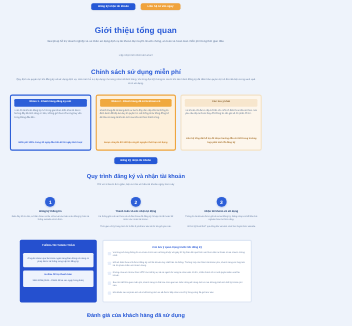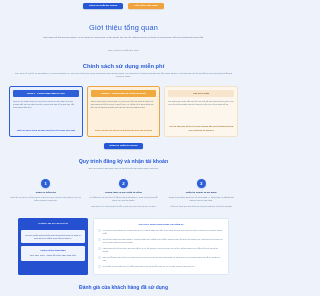--- a/index.html
+++ b/index.html
@@ -17,21 +17,21 @@
   .btn{
     font-size:2.4px;line-height:1;font-weight:bold;color:#fff;
     padding:2px 6px;border-radius:1.6px;letter-spacing:.05px;
     white-space:nowrap;text-align:center;
   }
   .btn-primary{background:#2558d6;box-shadow:0 .4px .8px rgba(20,50,120,.35);}
   .btn-accent{background:#f0a33c;box-shadow:0 .4px .8px rgba(160,100,20,.3);}
 
   
   .intro{text-align:center;margin-top:14px;}
-  .intro-title{font-size:7.4px;font-weight:normal;color:#2a5bd7;letter-spacing:.1px;}
+  .intro-title{font-size:7.4px;font-weight:bold;color:#2a5bd7;letter-spacing:.1px;}
   .intro-sub{font-size:2.5px;color:#5b7396;margin-top:4px;line-height:1.5;}
   .intro-note{font-size:2.4px;color:#7d90ad;margin-top:9px;}
 
   
   .sec-head{text-align:center;}
   .sec-title{font-size:5.8px;font-weight:bold;color:#2a5bd7;}
   .sec-title.sm{font-size:5.2px;}
   .sec-sub{font-size:2.3px;color:#6b82a4;line-height:1.55;margin-top:3px;padding:0 14px;}
 
   

